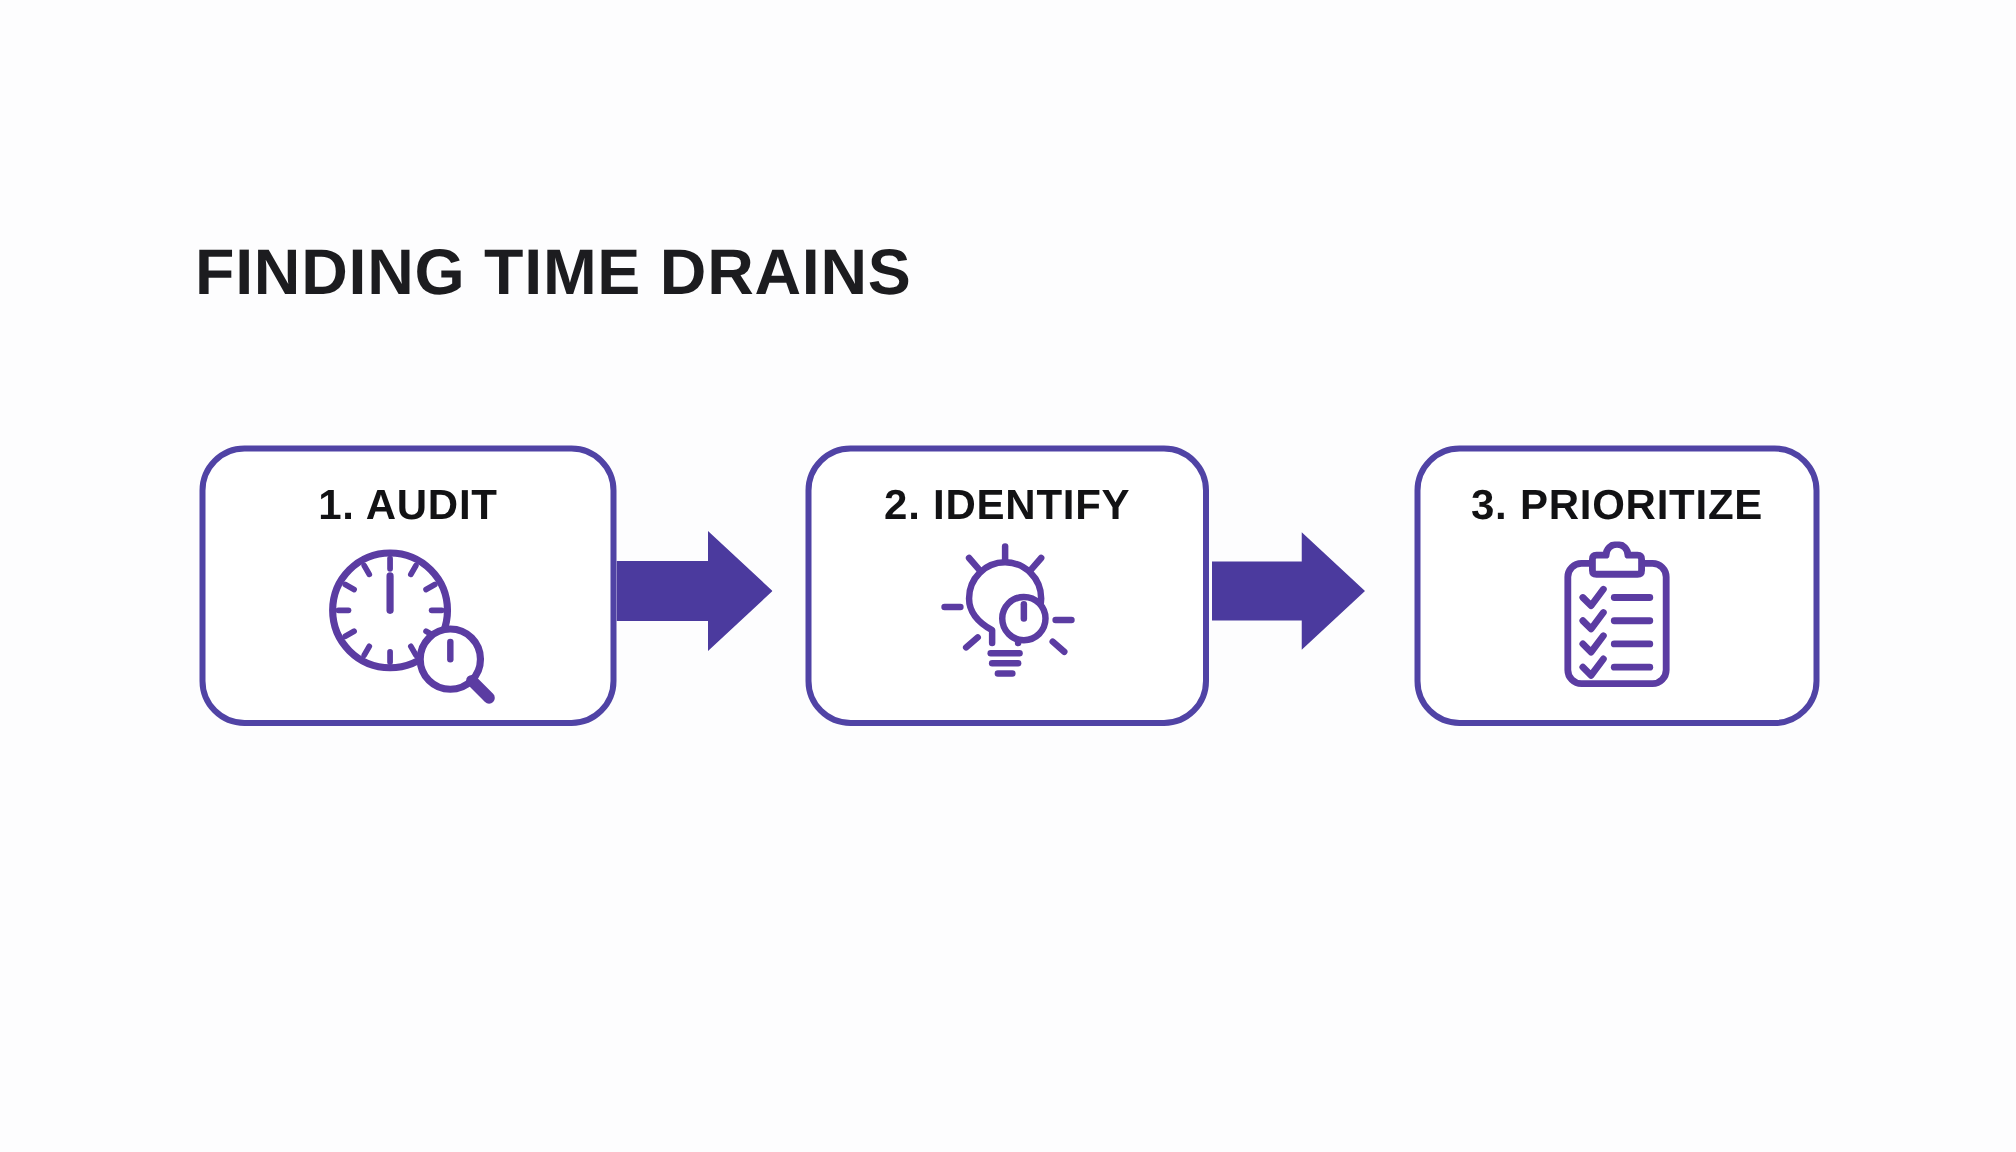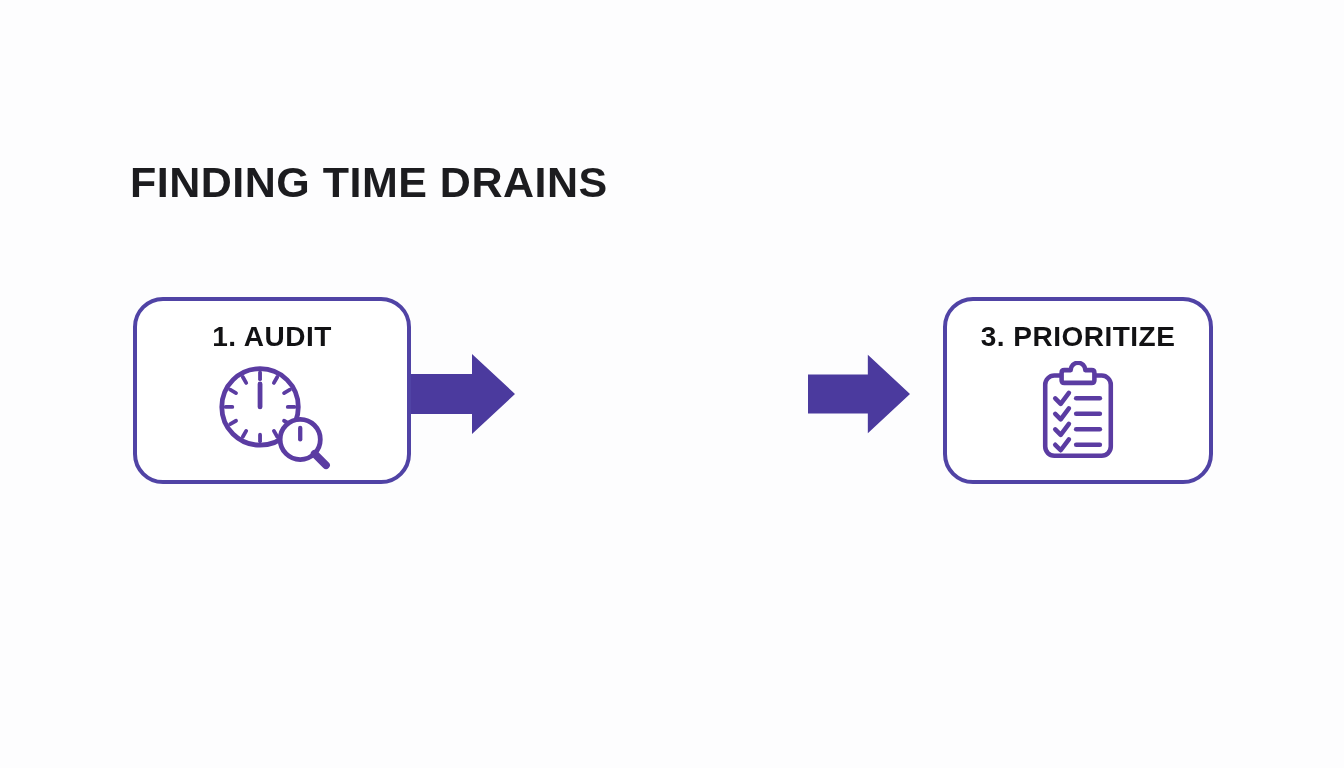--- a/index.html
+++ b/index.html
@@ -107,20 +107,42 @@
       </svg>
     </div>
   </div>
 
   <div class="arrow" style="left:411px; width:104px;">
     <svg viewBox="0 0 104 84">
       <polygon class="arrow-fill" points="0,22 61,22 61,2 104,42 61,82 61,62 0,62"></polygon>
     </svg>
   </div>
 
+  <div class="step-box" style="left:537px; width:269px;">
+    <div class="step-label">2. IDENTIFY</div>
+    <div class="step-icon">
+      <svg width="100" height="97" viewBox="0 0 104 100">
+        <path class="stroke-icon" stroke-width="4.5" d="M 41 70 L 41 61 C 32 56 25 49 25 39 A 25 25 0 1 1 75 39 C 75 49 68 56 59 61 L 59 70"></path>
+        <circle class="masked" cx="63" cy="53" r="15" stroke-width="4.5"></circle>
+        <line class="stroke-icon" x1="63" y1="53" x2="63" y2="43" stroke-width="4.5"></line>
+        <g class="stroke-icon" stroke-width="4.5">
+          <line x1="40" y1="77" x2="60" y2="77"></line>
+          <line x1="41" y1="84" x2="59" y2="84"></line>
+          <line x1="45" y1="91" x2="55" y2="91"></line>
+          <line x1="50" y1="3" x2="50" y2="12"></line>
+          <line x1="25" y1="11" x2="32" y2="19"></line>
+          <line x1="75" y1="11" x2="68" y2="19"></line>
+          <line x1="8" y1="45" x2="19" y2="45"></line>
+          <line x1="96" y1="54" x2="85" y2="54"></line>
+          <line x1="23" y1="73" x2="31" y2="66"></line>
+          <line x1="91" y1="76" x2="83" y2="69"></line>
+        </g>
+      </svg>
+    </div>
+  </div>
 
   <div class="arrow" style="left:808px; width:102px;">
     <svg viewBox="0 0 104 84">
       <polygon class="arrow-fill" points="0,22 61,22 61,2 104,42 61,82 61,62 0,62"></polygon>
     </svg>
   </div>
 
   <div class="step-box" style="left:931px; width:270px;margin-left:12px;">
     <div class="step-label">3. PRIORITIZE</div>
     <div class="step-icon">

